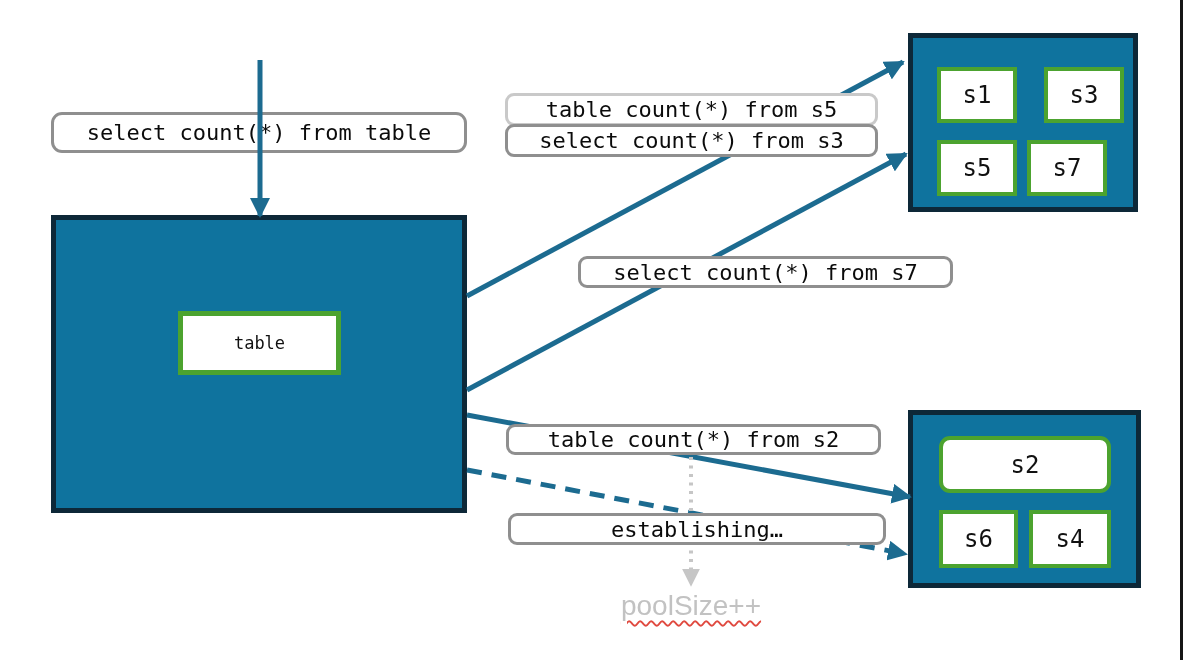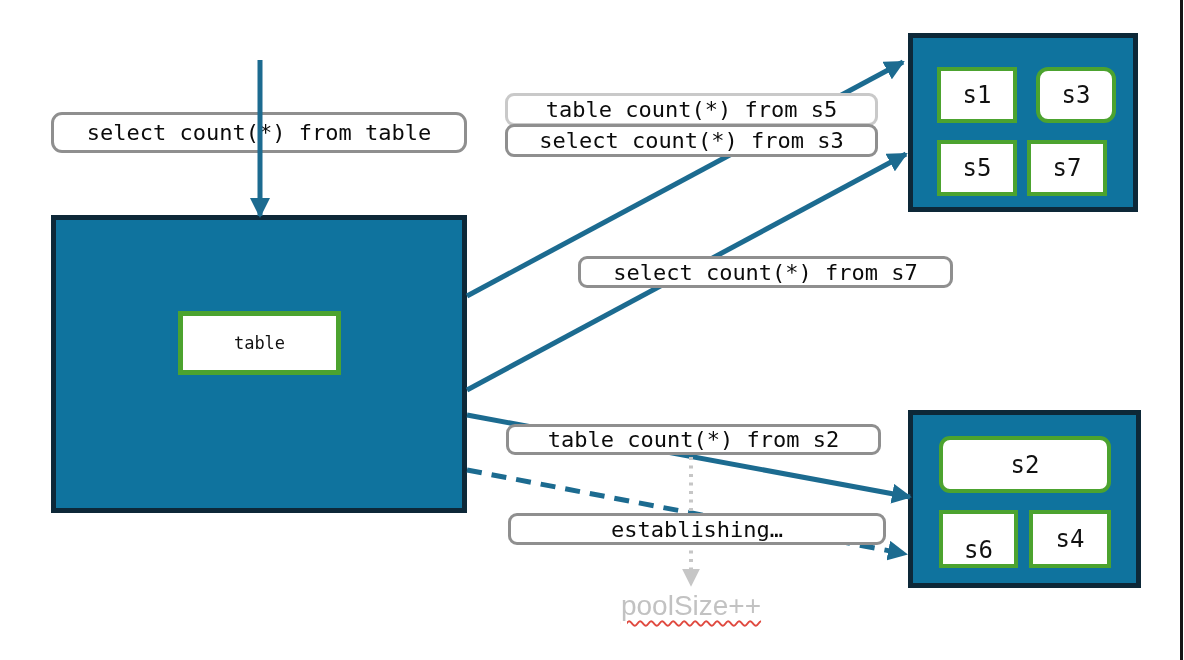--- a/index.html
+++ b/index.html
@@ -73,36 +73,36 @@
 <div class="abs pool" style="left:51px;top:215px;width:416px;height:298px;">
   <div class="abs table-core" style="left:122px;top:91px;width:163px;height:64px;">
     <span>table</span>
   </div>
 </div>
 
 <div class="abs pool" style="left:908px;top:33px;width:230px;height:179px;padding-left:12px;">
   <div class="abs shard" style="left:24px;top:29px;width:80px;height:56px;">
     <span>s1</span>
   </div>
-  <div class="abs shard" style="left:123px;top:29px;width:80px;height:56px;border-radius:12px;">
+  <div class="abs shard" style="left:131px;top:29px;width:80px;height:56px;">
     <span>s3</span>
   </div>
   <div class="abs shard" style="left:24px;top:102px;width:80px;height:56px;">
     <span>s5</span>
   </div>
   <div class="abs shard" style="left:114px;top:102px;width:80px;height:56px;">
     <span>s7</span>
   </div>
 </div>
 
 <div class="abs pool" style="left:908px;top:410px;width:233px;height:178px;">
   <div class="abs shard" style="left:26px;top:21px;width:172px;height:57px;border-radius:11px;">
     <span>s2</span>
   </div>
-  <div class="abs shard" style="left:26px;top:95px;width:79px;height:58px;align-items:flex-end;">
+  <div class="abs shard" style="left:26px;top:95px;width:79px;height:58px;">
     <span>s6</span>
   </div>
   <div class="abs shard" style="left:116px;top:95px;width:82px;height:58px;">
     <span>s4</span>
   </div>
 </div>
 
 <svg class="layer" width="1184" height="660" viewBox="0 0 1184 660">
   <defs>
     <marker id="arrow-head" viewBox="0 0 4 4" markerWidth="4" markerHeight="4" refX="3.6" refY="2" orient="auto" markerUnits="strokeWidth">

